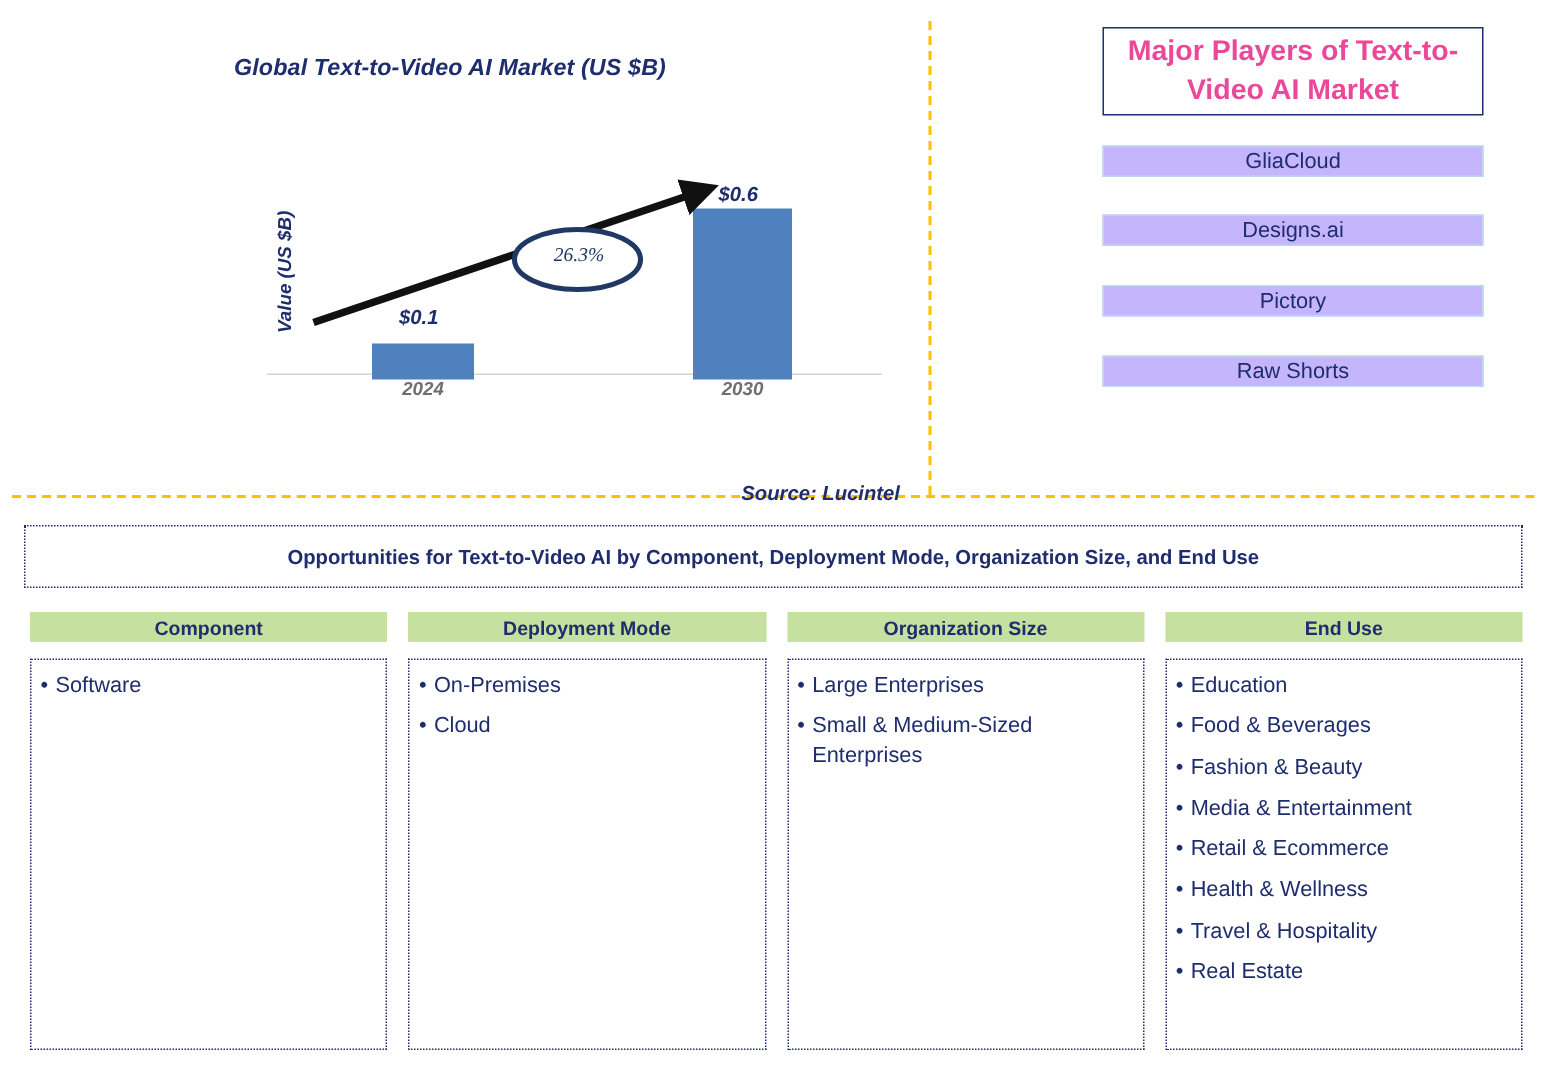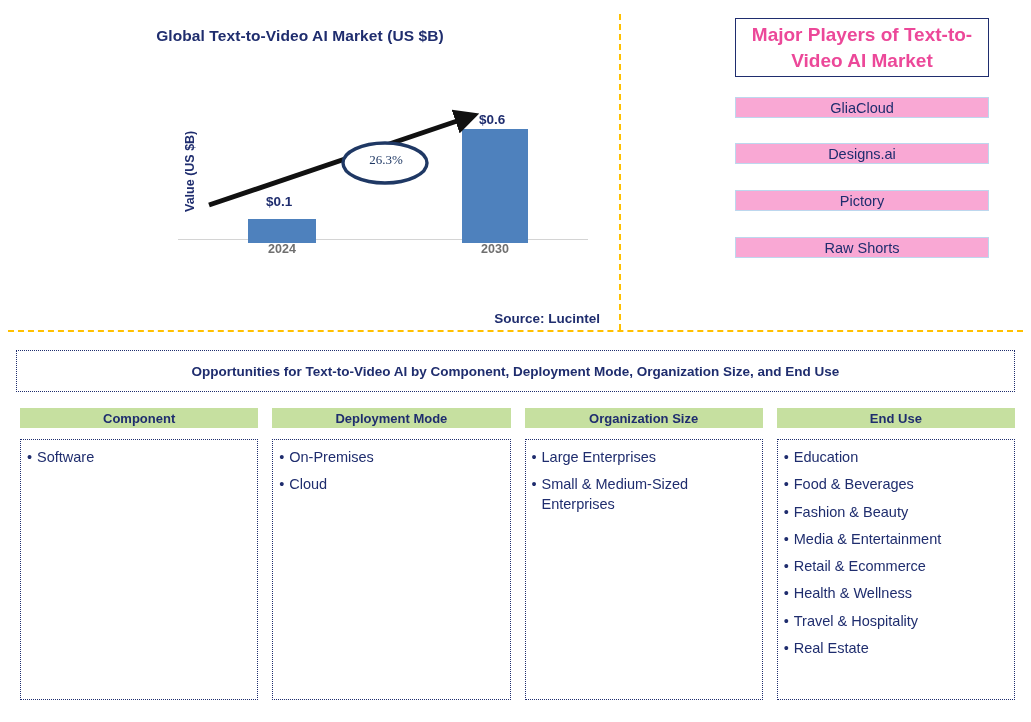--- a/index.html
+++ b/index.html
@@ -25,22 +25,22 @@
   .h-divider {
     position: absolute;
     left: 8px; top: 330px;
     width: 1015px; height: 0;
     border-top: 2px dashed #ffc000;
   }
 
   
   #chart-panel {
     position: absolute;
-    left: 0; top: 8px;
-    width: 619px; height: 330px;
+    left: 0; top: 18px;
+    width: 619px; height: 330px; font-style: italic;
   }
   #chart-title {
     position: absolute;
     left: 0; top: 19px;
     width: 600px;
     text-align: center;
     font-size: 15.5px;
     font-weight: bold;
     color: #1f2d6e;
     letter-spacing: 0.1px;
@@ -136,21 +136,21 @@
     font-size: 19px;
     font-weight: bold;
     color: #ec4899;
     line-height: 1.35;
   }
   .player-box {
     position: absolute;
     left: 115px;
     width: 254px; height: 21px;
     border: 1px solid #bdd7ee;
-    background: #f9a8d4;
+    background: #c4b5fd;
     display: flex;
     align-items: center;
     justify-content: center;
   }
   .player-box span {
     font-size: 14.5px;
     color: #1f2d6e;
   }
 
   

